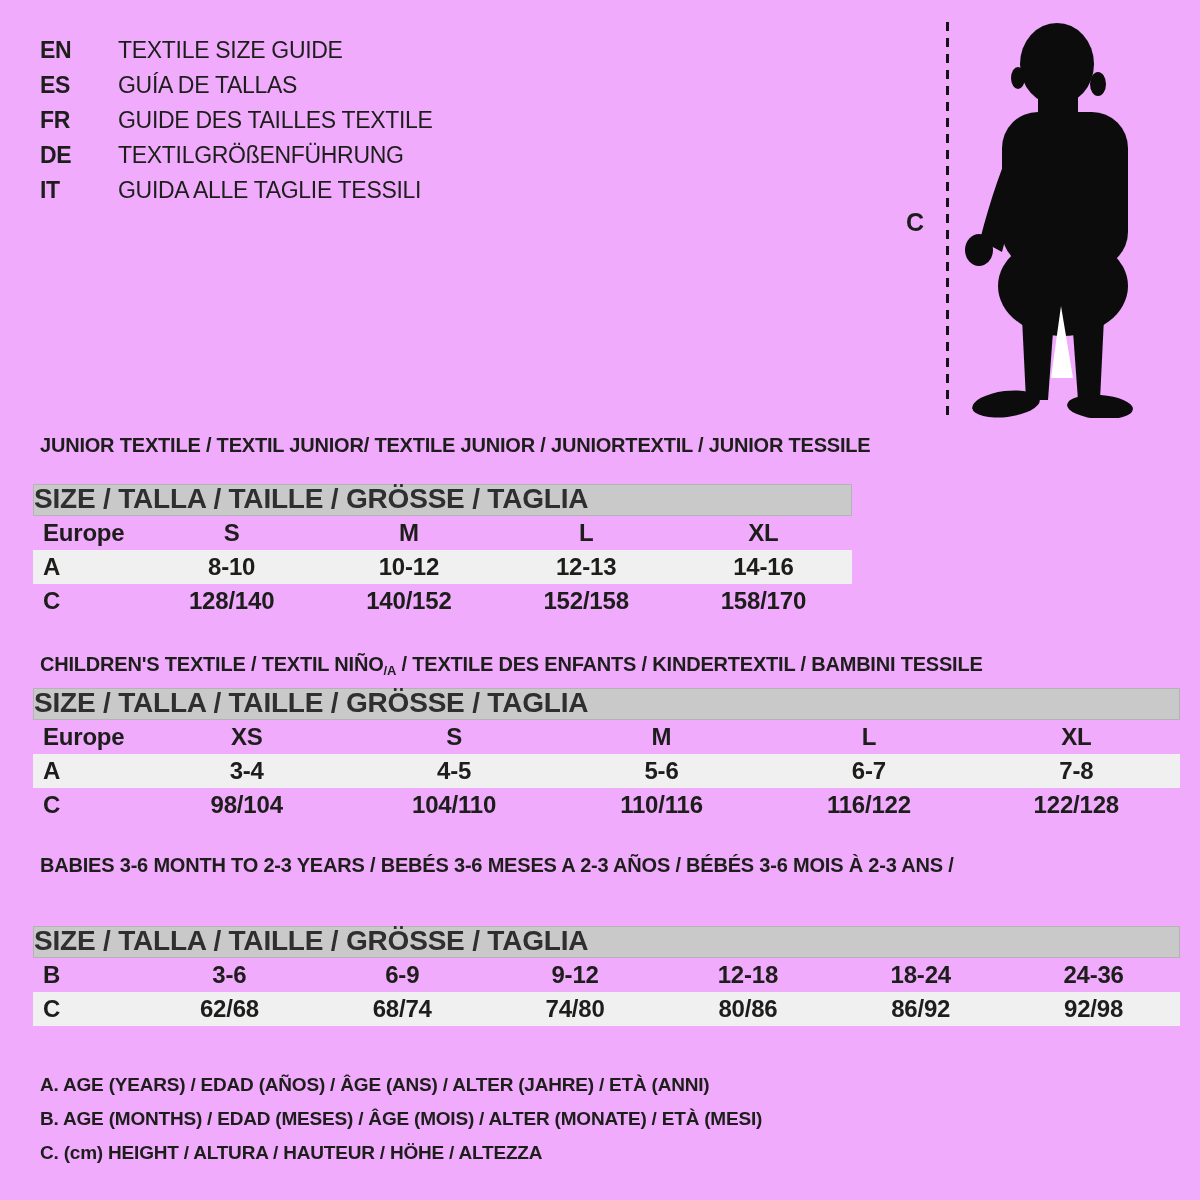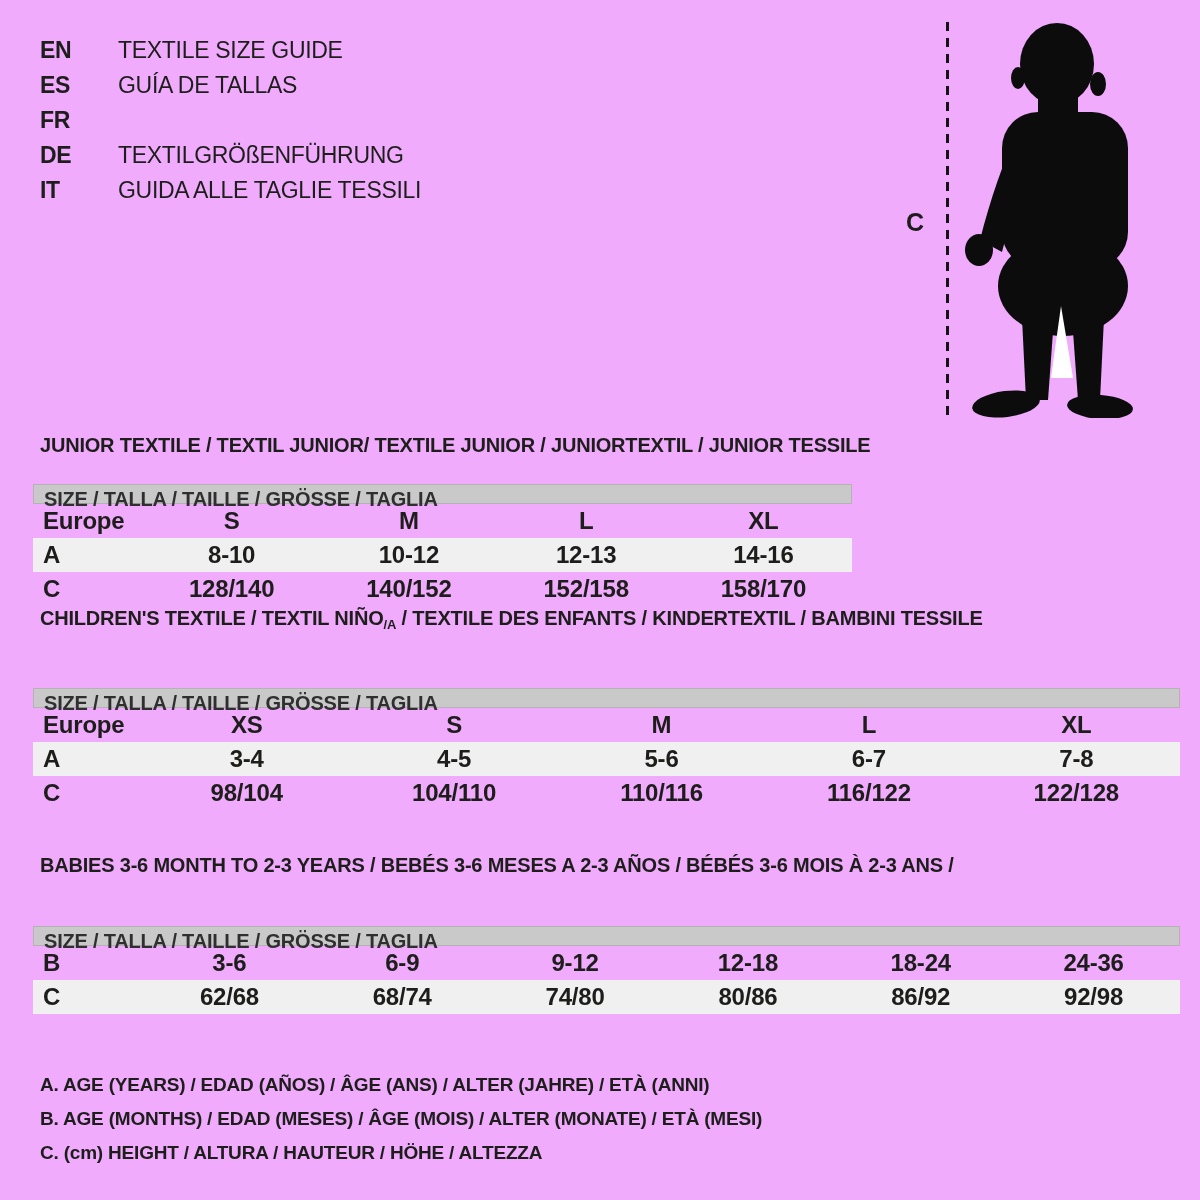--- a/index.html
+++ b/index.html
@@ -23,36 +23,36 @@
   .toddler{position:absolute;left:962px;top:18px;width:180px;height:400px;}
 
   
   .table-title{
     position:absolute;left:40px;font-size:20px;font-weight:bold;
     letter-spacing:-0.2px;white-space:nowrap;
   }
   .title-sub{font-size:13px;position:relative;top:4px;font-weight:bold;}
   .size-table{position:absolute;left:33px;}
   .thead{
-    height:20px;line-height:28px;background:#c9c9c9;border:1px solid #b3b3b3;
-    box-sizing:border-box;padding-left:10px;font-size:20px;font-weight:bold;
+    height:32px;line-height:28px;background:#c9c9c9;border:1px solid #b3b3b3;
+    box-sizing:border-box;font-size:28px;font-weight:bold;
     color:#2f2f2f;letter-spacing:-0.2px;
   }
   .trow{display:grid;height:34px;line-height:34px;font-size:24px;font-weight:bold;}
   .cols4{grid-template-columns:110px repeat(4,1fr);}
   .cols5{grid-template-columns:110px repeat(5,1fr);}
   .cols6{grid-template-columns:110px repeat(6,1fr);}
   .trow .cell{text-align:center;letter-spacing:-0.2px;}
   .trow .cell.label{text-align:left;padding-left:10px;}
   .trow.shaded{background:#f0f0f0;}
   .t1-table{top:484px;width:819px;}
   .t2-table{top:688px;width:1147px;}
   .t3-table{top:926px;width:1147px;}
   .t1-title{top:434px;}
-  .t2-title{top:607px;}
+  .t2-title{top:653px;}
   .t3-title{top:848px;line-height:35px;}
 
   
   .legend{position:absolute;left:40px;top:1068px;}
   .legend-line{height:34px;line-height:34px;font-size:19px;font-weight:bold;letter-spacing:-0.2px;white-space:nowrap;}
 </style>
 </head>
 <body>
 
 <div class="sheet">
@@ -61,20 +61,21 @@
     <div class="lang-row">
       <span class="lang-code">EN</span>
       <span class="lang-label">TEXTILE SIZE GUIDE</span>
     </div>
     <div class="lang-row">
       <span class="lang-code">ES</span>
       <span class="lang-label">GUÍA DE TALLAS</span>
     </div>
     <div class="lang-row">
       <span class="lang-code">FR</span>
+      <span class="lang-label">GUIDE DES TAILLES TEXTILE</span>
     </div>
     <div class="lang-row">
       <span class="lang-code">DE</span>
       <span class="lang-label">TEXTILGRÖßENFÜHRUNG</span>
     </div>
     <div class="lang-row">
       <span class="lang-code">IT</span>
       <span class="lang-label">GUIDA ALLE TAGLIE TESSILI</span>
     </div>
   </div>

